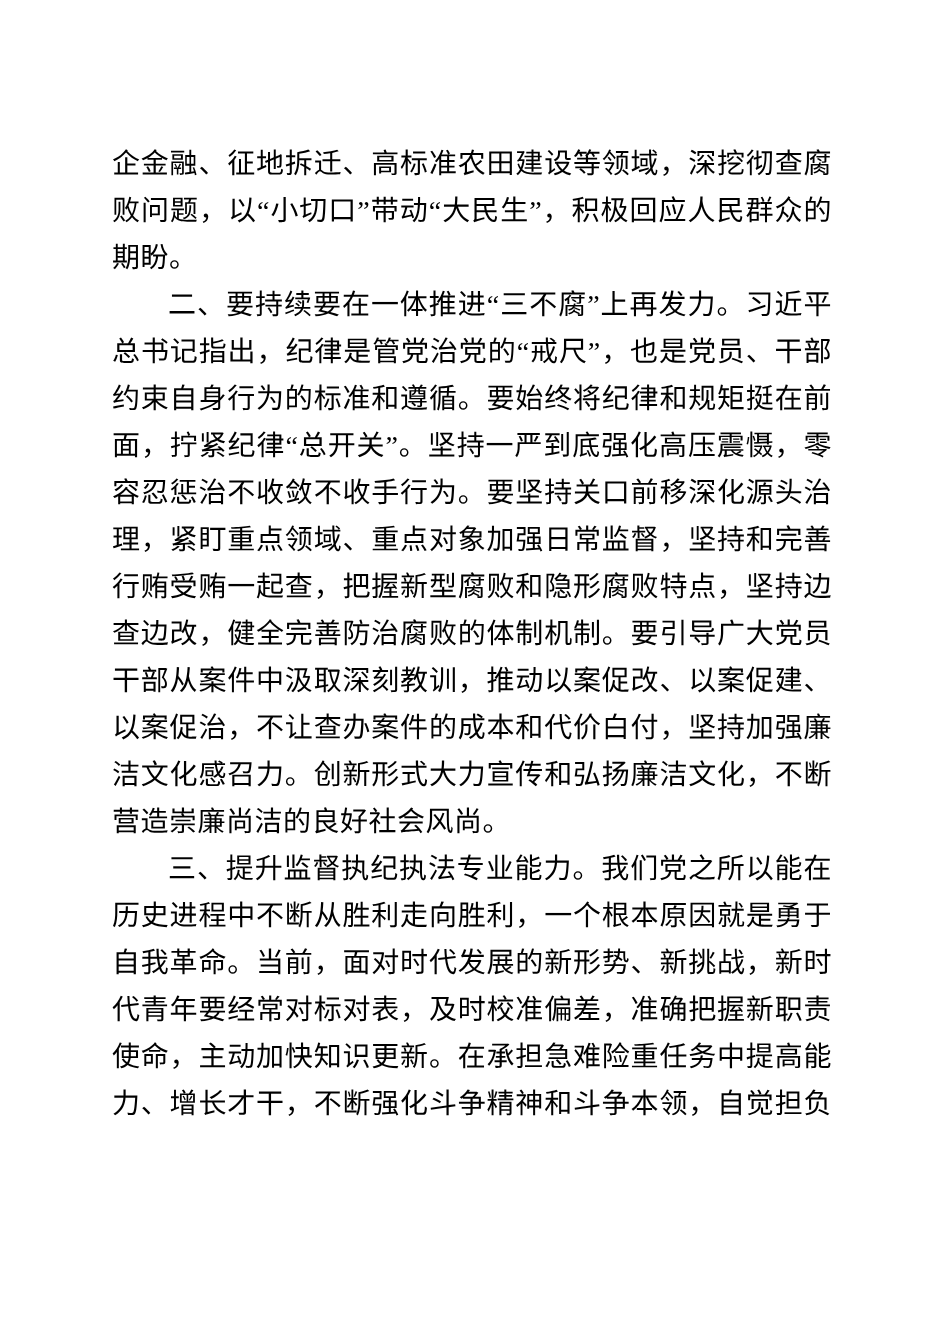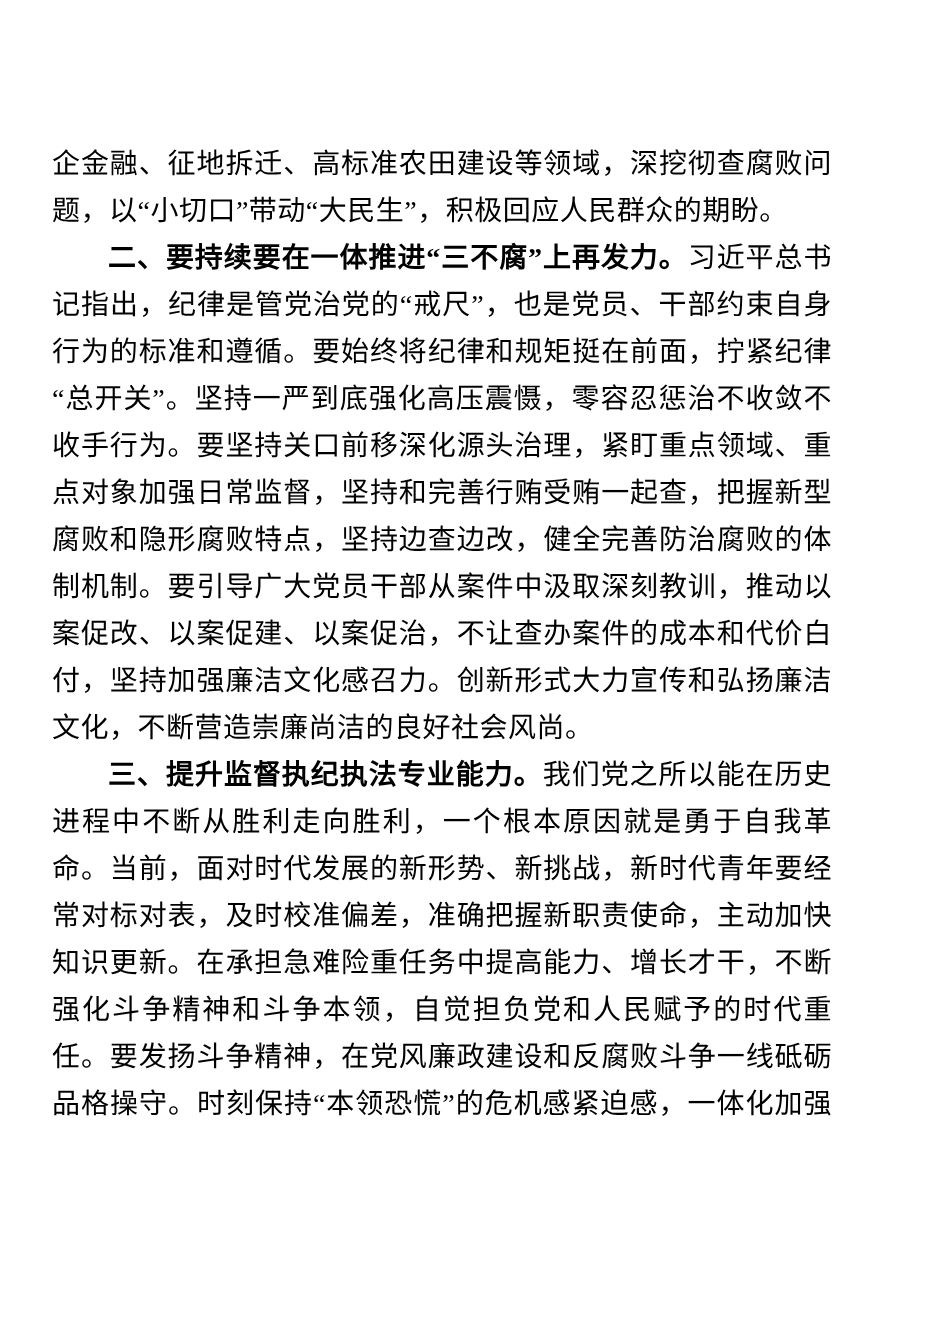--- a/index.html
+++ b/index.html
@@ -7,41 +7,41 @@
     padding: 0;
     background: #ffffff;
   }
   .page {
     position: relative;
     width: 950px;
     height: 1124px;
     margin: 0 auto;
     background: #ffffff;
     box-sizing: border-box;
-    padding: 140px 118px 60px 52px;
+    padding: 140px 118px 60px 112px;
     overflow: hidden;
   }
   .doc-body {
     font-family: "Liberation Serif", "DejaVu Serif", serif;
     font-size: 28px;
     line-height: 47px;
     color: #000000;
     text-align: justify;
     letter-spacing: 0.5px;
   }
   .para {
     margin: 0;
     text-indent: 2em;
     word-break: break-all;
   }
   .para.continuation {
     text-indent: 0;
   }
   .lead {
-    font-weight: bold;
+    font-weight: normal;
     margin-top: 17px;
   }
 </style>
 </head>
 <body>
 
 <div class="page">
   <div class="doc-body">
 
     <p class="para continuation"><span>企金融、征地拆迁、高标准农田建设等领域，深挖彻查腐败问题，以“小切口”带动“大民生”，积极回应人民群众的期盼。</span></p>

